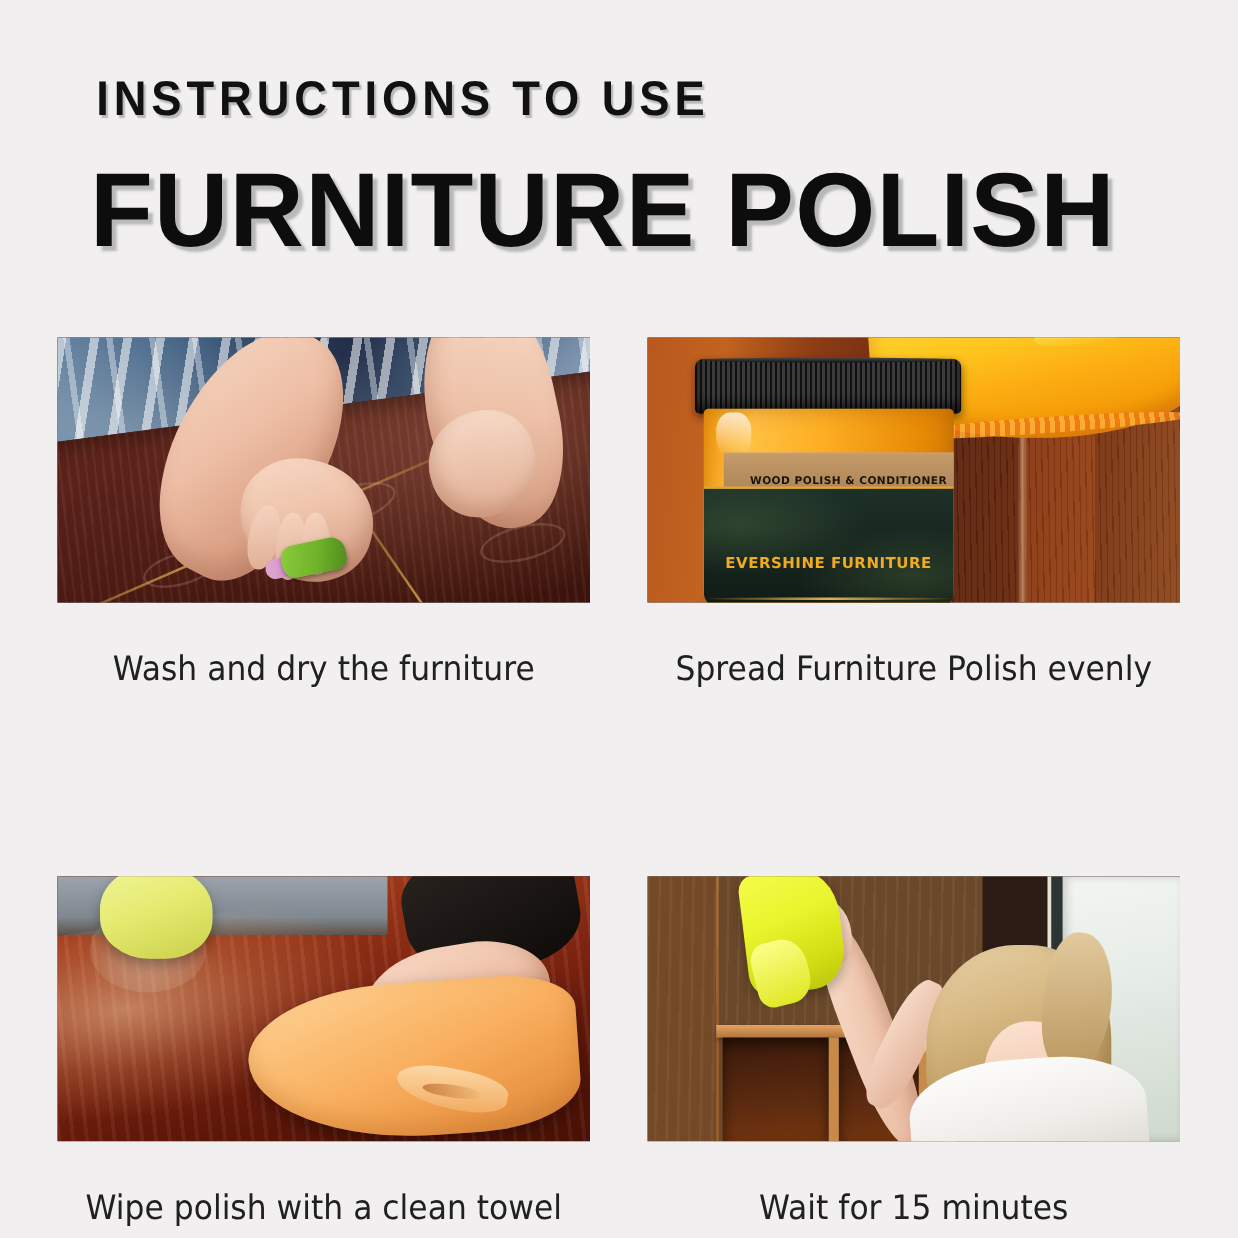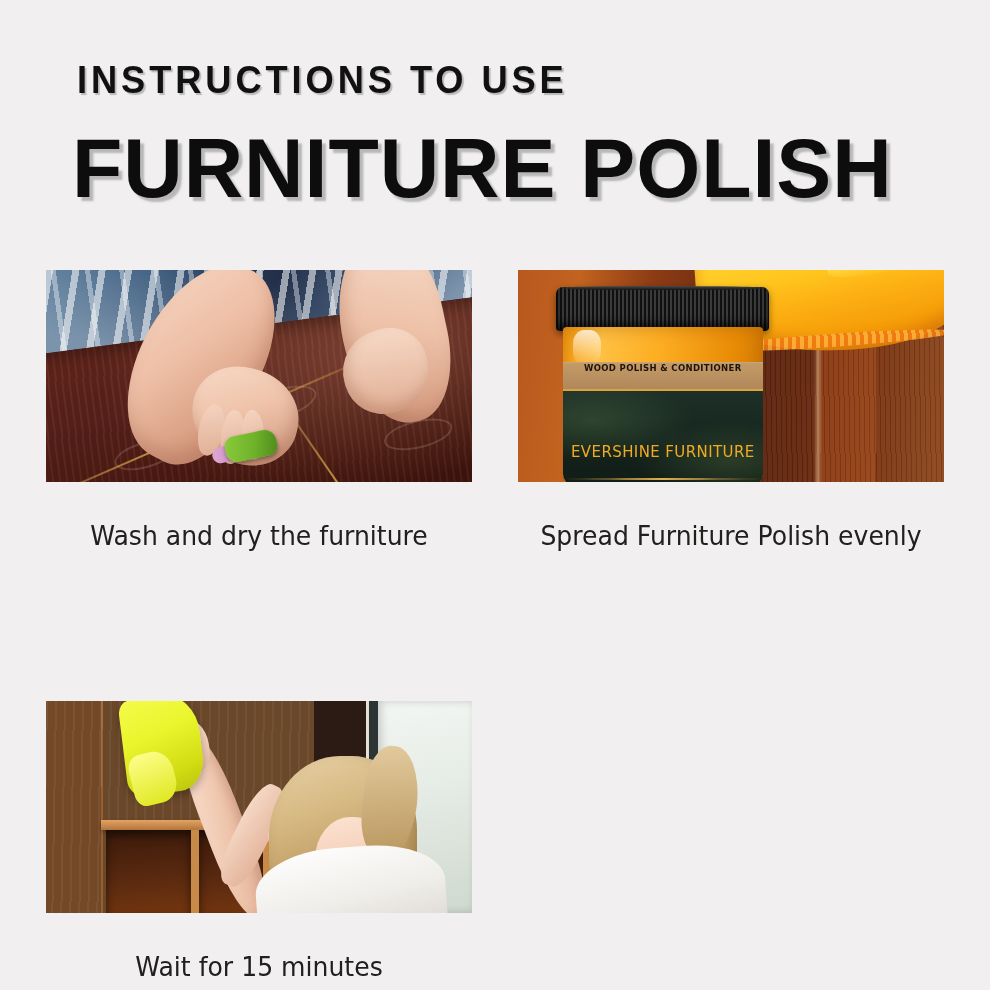--- a/index.html
+++ b/index.html
@@ -287,24 +287,24 @@
   }
   .jar-gloss {
     position: absolute;
     left: 5%; top: 2%;
     width: 14%; height: 22%;
     border-radius: 40%;
     background: linear-gradient(180deg, rgba(255,255,255,0.75), rgba(255,255,255,0));
   }
   .label-tan {
     position: absolute;
-    left: 0; top: 22%;
+    left: 16px; top: 22%;
     width: 100%; height: 17%;
     background: linear-gradient(180deg,#c49a67,#b0875a);
-    display: flex; align-items: flex-start; justify-content: center;
+    display: flex; align-items: flex-end; justify-content: center;
     border-top: 1px solid rgba(255,255,255,0.25);
   }
   .label-tan span {
     font-family: "DejaVu Sans", "Liberation Sans", sans-serif;
     font-weight: 700;
     font-size: 8.5px;
     letter-spacing: 0.35px;
     color: #1d1408;
     white-space: nowrap;
   }
@@ -325,22 +325,22 @@
     position: absolute;
     left: 2px; right: 2px; bottom: 8%;
     height: 2px;
     background: linear-gradient(90deg, rgba(216,166,60,0.1), #e0b24c, rgba(216,166,60,0.1));
     border-radius: 50%;
   }
   .brand {
     display: block;
     margin-top: 26%;
     font-family: "DejaVu Sans", "Liberation Sans", sans-serif;
-    font-weight: 400;
-    font-size: 15px;
+    font-weight: 700;
+    font-size: 12px;
     letter-spacing: 0.4px;
     color: #f0ab22;
     white-space: nowrap;
   }
   .product {
     display: block;
     margin-top: 1px;
     font-family: "DejaVu Sans", "Liberation Sans", sans-serif;
     font-weight: 700;
     font-size: 22px;
@@ -670,20 +670,36 @@
             </div>
           </div>
         </div>
         <div class="caption">Spread Furniture Polish evenly</div>
       </div>
 
     </div>
 
     <div class="row row2">
 
+      <div class="step">
+        <div class="photo">
+          <div class="p3-bg"></div>
+          <div class="p3-wall"></div>
+          <div class="p3-glare"></div>
+          <div class="p3-reflect"></div>
+          <div class="p3-sponge"></div>
+          <div class="p3-sleeve"></div>
+          <div class="p3-hand"></div>
+          <div class="p3-towel">
+            <div class="p3-towel-fold"></div>
+            <div class="p3-towel-crease"></div>
+          </div>
+        </div>
+        <div class="caption">Wipe polish with a clean towel</div>
+      </div>
 
       <div class="step">
         <div class="photo">
           <div class="p4-bg"></div>
           <div class="p4-panel p4-left"></div>
           <div class="p4-panel p4-mid"></div>
           <div class="p4-shelf-top"></div>
           <div class="p4-cubby p4-c1"></div>
           <div class="p4-cubby p4-c2"></div>
           <div class="p4-cubby p4-c3"></div>

